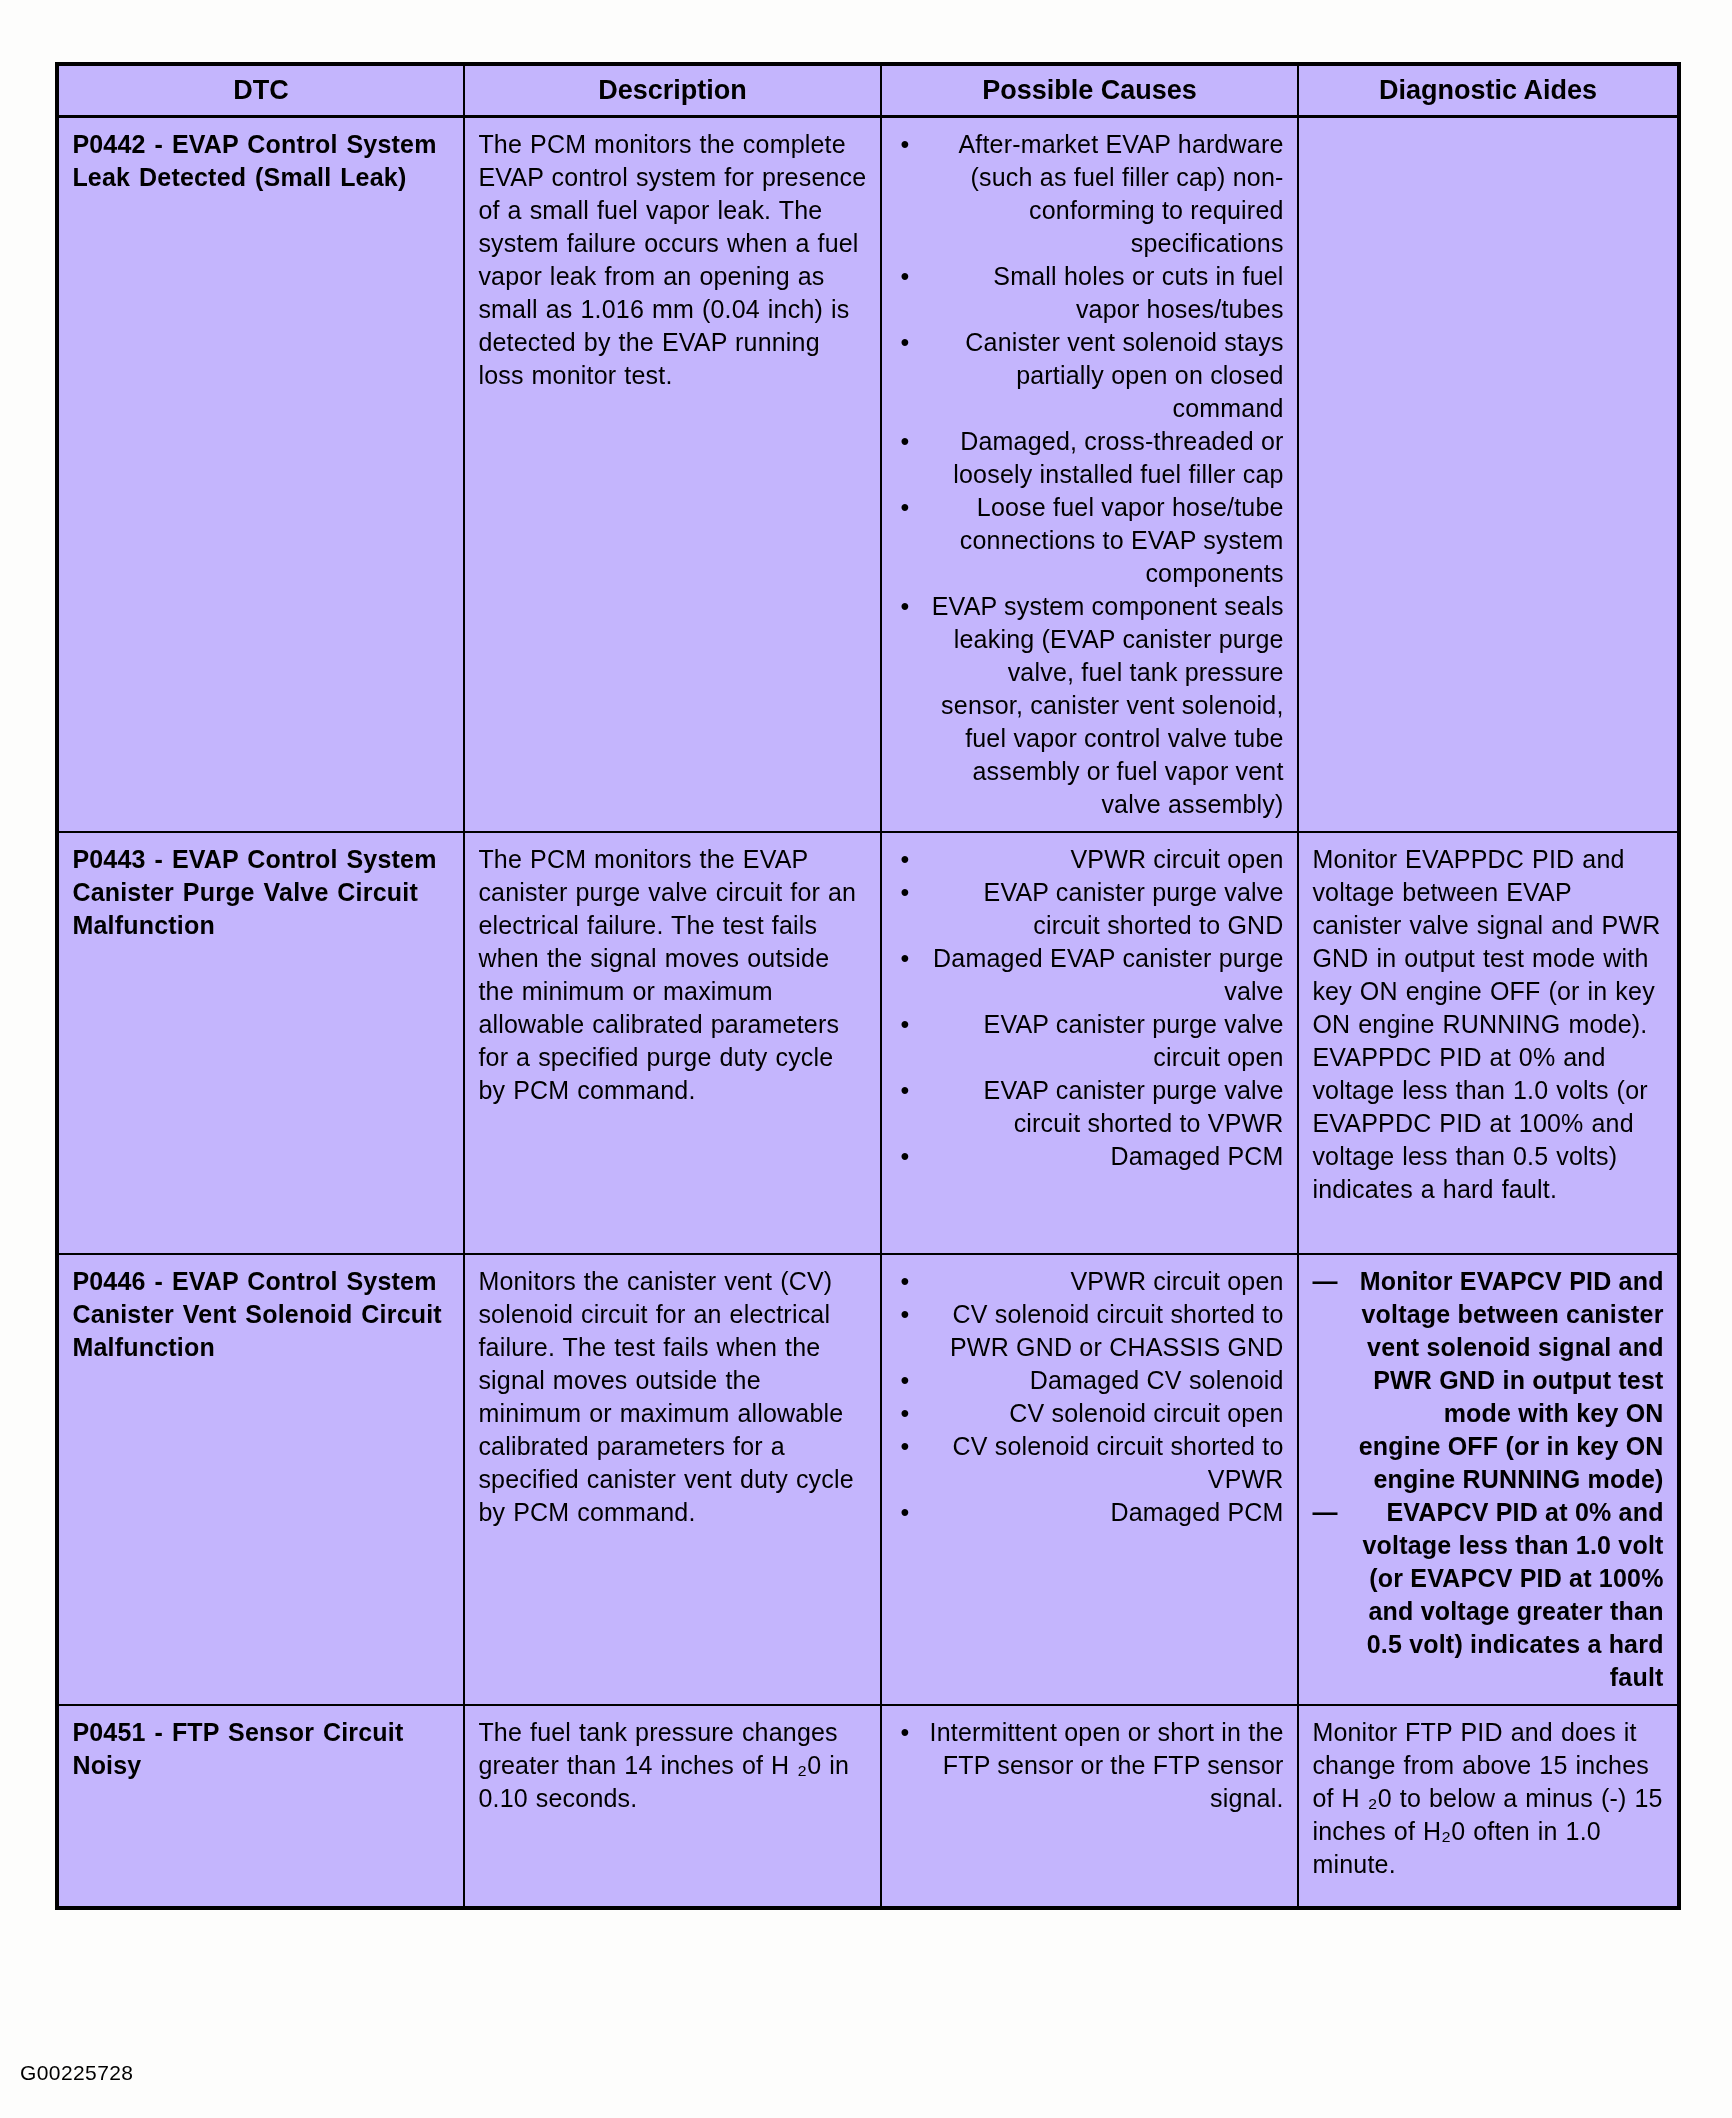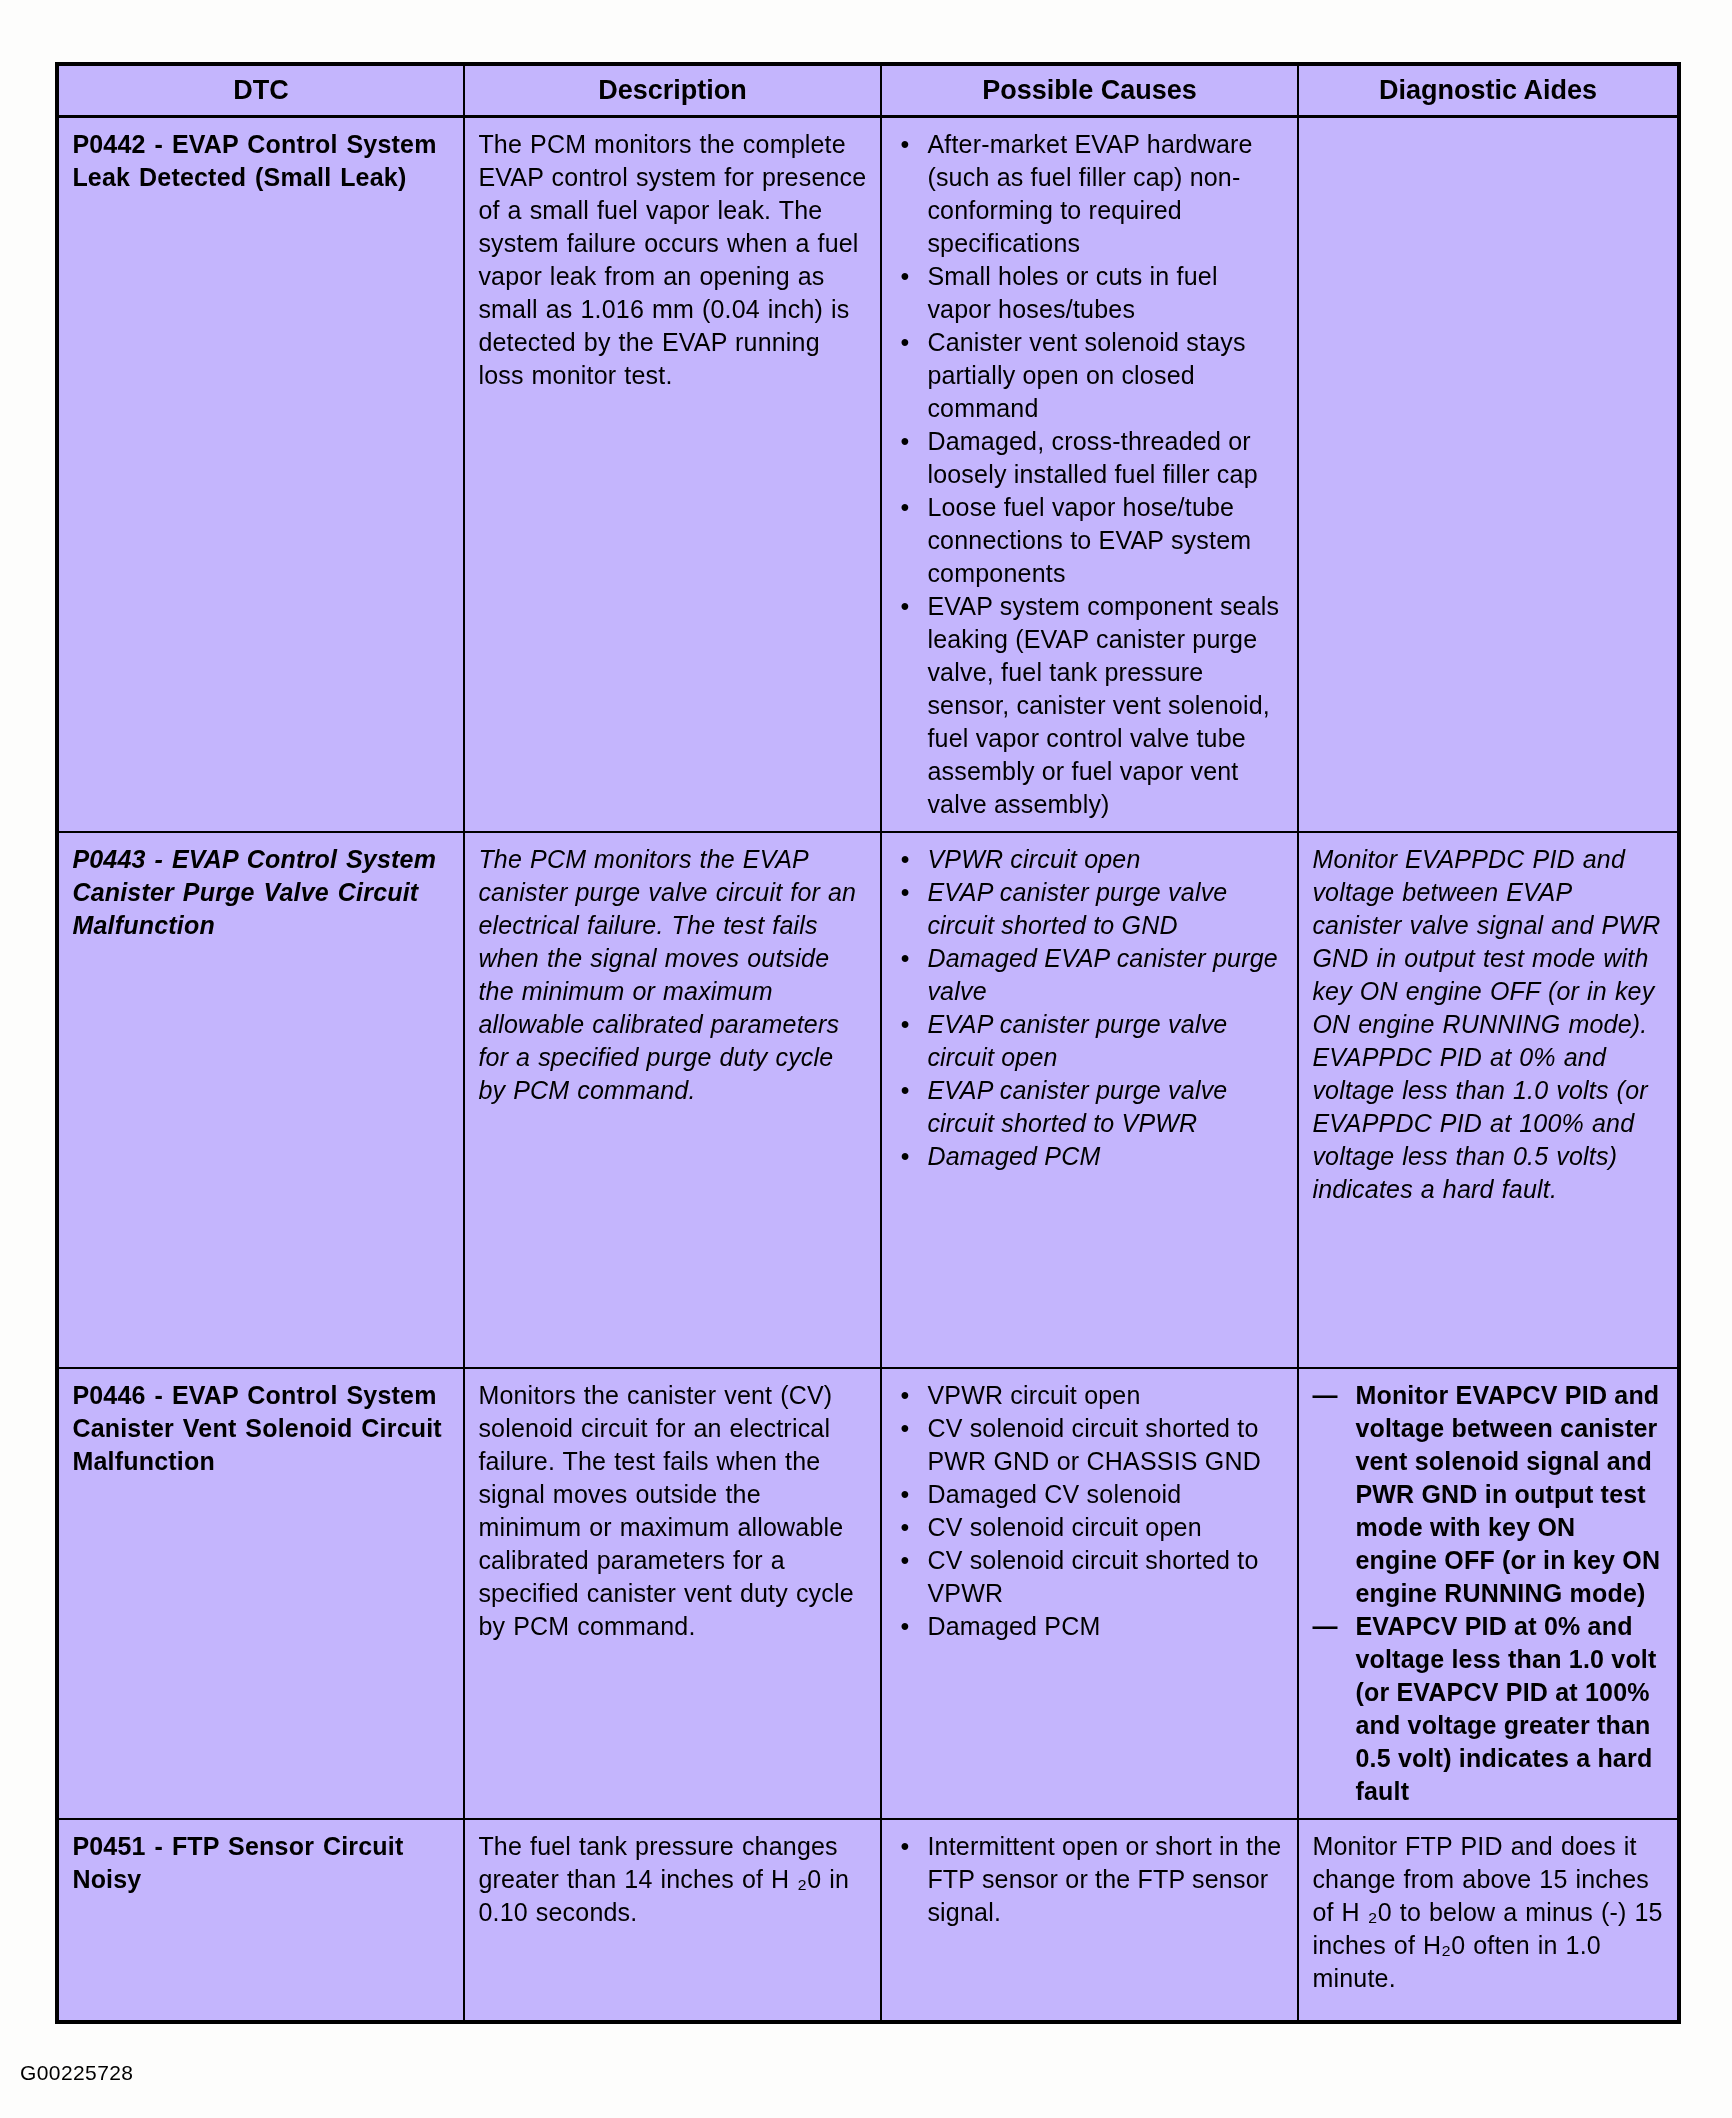--- a/index.html
+++ b/index.html
@@ -46,38 +46,39 @@
   }
   td {
     vertical-align: top;
     padding: 10px 13.4px 10px 13.4px;
     font-size: 25px;
     line-height: 33px;
     letter-spacing: 0.2px;
   }
   tr.hdr { height: 52px; }
   tr.r1 { height: 616px; margin-top: 33px; }
-  tr.r2 { height: 536px; font-style: italic; }
+  tr.r2 { height: 422px; }
   tr.r3 { height: 361px; }
   tr.r4 { height: 203px; margin-top: 14px; }
   col.c-dtc  { width: 407px; }
   col.c-desc { width: 417px; }
   col.c-caus { width: 417px; }
   col.c-aide { width: 381px; }
   .dtc-code {
     font-weight: bold;
     word-spacing: 1.7px;
   }
   .desc-text, .aides-para {
     word-spacing: 0.8px;
   }
   ul.bullets, ul.dashes {
     list-style: none;
     margin: 0;
     padding: 0;
+    text-align: right;
   }
   ul.bullets li {
     position: relative;
     padding-left: 32px;
     margin: 0 0 0 0;
   }
   ul.bullets li::before {
     content: "\2022";
     position: absolute;
     left: 5px;

